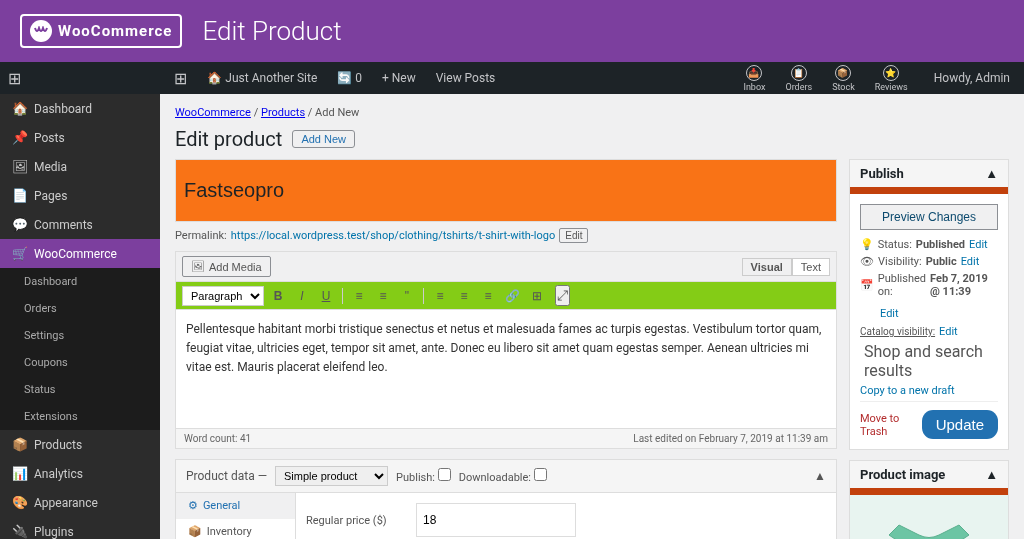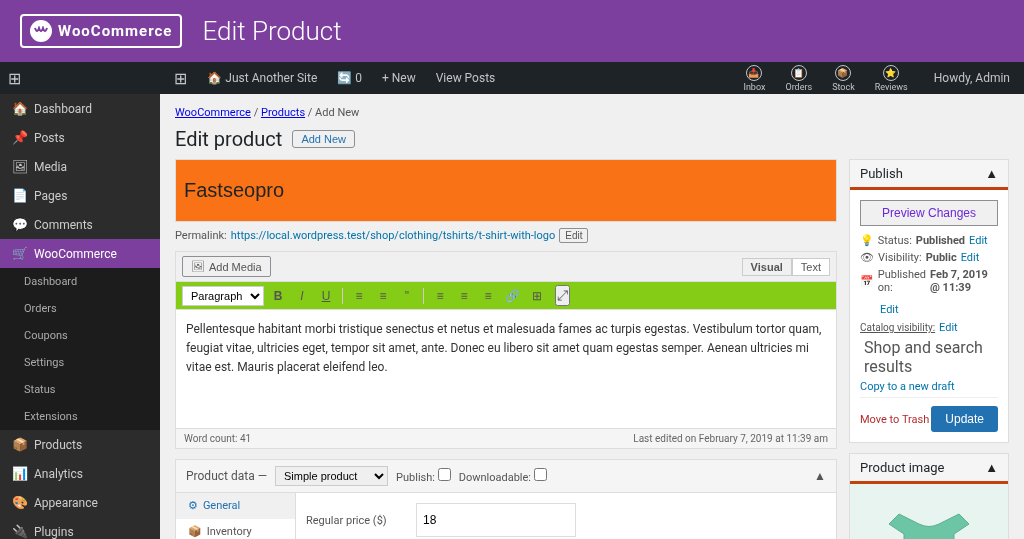--- a/index.html
+++ b/index.html
@@ -305,38 +305,38 @@
     .schedule-link { color: #0073aa; font-size: 11px; cursor: pointer; }
 
     
     .publish-box {
       background: white;
       border: 1px solid #ddd;
       margin-bottom: 10px;
     }
     .box-header {
       background: #f5f5f5;
-      border-bottom: 3px solid #c2410c;
+      border-bottom: 7px solid #c2410c;
       padding: 6px 10px;
       display: flex;
       align-items: center;
       justify-content: space-between;
       font-size: 13px;
-      font-weight: 400;
+      font-weight: 700;
       color: #1d2327;
     }
     .box-content { padding: 10px; }
     .preview-btn {
       width: 100%;
       background: #f0f0f1;
       border: 1px solid #8c8f94;
       padding: 5px;
       font-size: 12px;
       cursor: pointer;
-      color: #6d28d9;
+      color: #0c4a6e;
       margin-bottom: 8px;
       text-align: center;
     }
     .publish-row {
       display: flex;
       align-items: center;
       font-size: 11px;
       color: #555;
       margin-bottom: 4px;
       gap: 4px;
@@ -348,23 +348,23 @@
       align-items: center;
       padding-top: 8px;
       border-top: 1px solid #eee;
     }
     .trash-link { color: #b32d2e; font-size: 11px; cursor: pointer; text-decoration: none; }
     .update-btn {
       background: #2271b1;
       color: white;
       border: none;
       padding: 6px 14px;
-      font-size: 12px;
-      cursor: pointer;
-      border-radius: 3px;
+      font-size: 15px;
+      cursor: pointer;
+      border-radius: 11px;
     }
 
     
     .product-image-box {
       background: white;
       border: 1px solid #ddd;
     }
     .image-placeholder {
       background: #e8f4f0;
       height: 140px;
@@ -464,24 +464,24 @@
     </ul>
     <div class="sidebar-submenu">
       <ul class="sidebar-menu">
         <li class="sidebar-item">
             <span>Dashboard</span>
           </li>
         <li class="sidebar-item">
             <span>Orders</span>
           </li>
         <li class="sidebar-item">
-            <span>Coupons</span>
+            <span>Settings</span>
           </li>
         <li class="sidebar-item">
-            <span>Settings</span>
+            <span>Coupons</span>
           </li>
         <li class="sidebar-item">
             <span>Status</span>
           </li>
         <li class="sidebar-item">
             <span>Extensions</span>
           </li>
       </ul>
     </div>
     <ul class="sidebar-menu">

